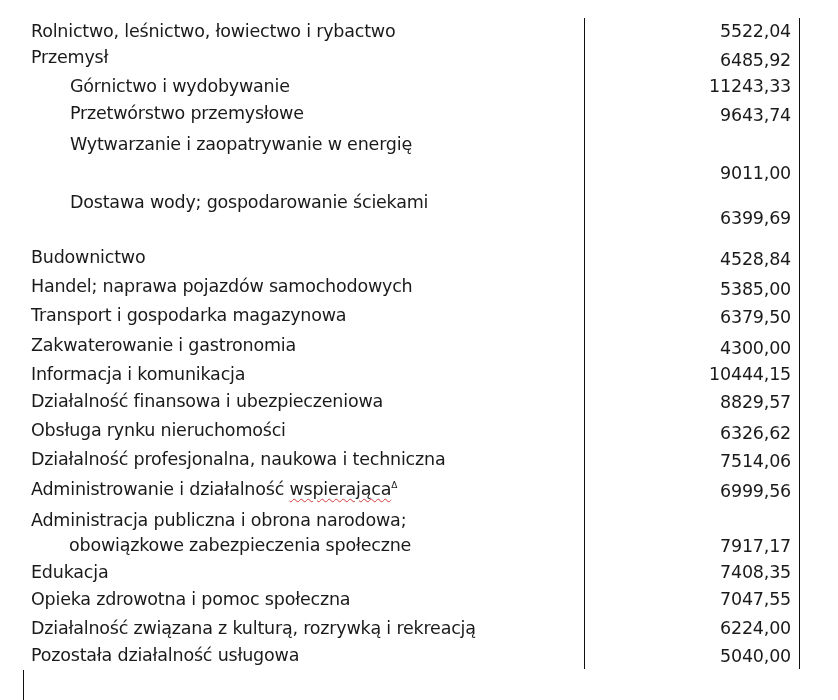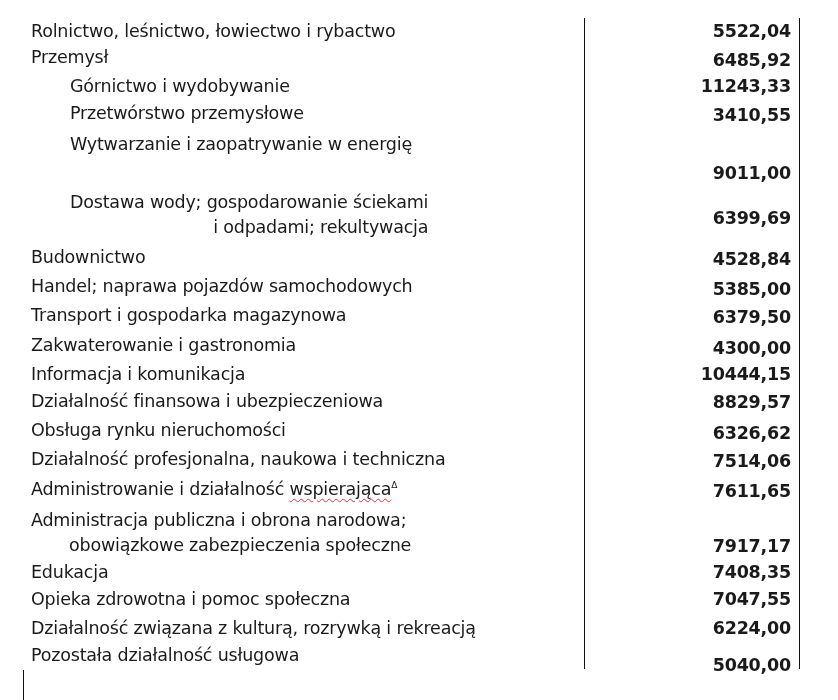--- a/index.html
+++ b/index.html
@@ -41,21 +41,20 @@
       line-height: 25px;
     }
     .label.indent { left: 70px; text-align: right; }
     .label .l2 { display: block; padding-left: 38px; }
     .value {
       position: absolute;
       right: 47px;
       white-space: nowrap;
       line-height: 25px;
       text-align: right;
-      font-weight: bold;
     }
     .sup {
       font-size: 9px;
       vertical-align: super;
       line-height: 0;
     }
     .spell {
       text-decoration: underline wavy #d23a3a;
       text-decoration-thickness: 1px;
       text-underline-offset: 3px;
@@ -84,32 +83,31 @@
   <div class="row" style="top:45px">
     <span class="label">Przemysł</span>
     <span class="value" style="top:3px">6485,92</span>
   </div>
   <div class="row" style="top:74px">
     <span class="label indent">Górnictwo i wydobywanie</span>
     <span class="value">11243,33</span>
   </div>
   <div class="row" style="top:101px">
     <span class="label indent">Przetwórstwo przemysłowe</span>
-    <span class="value" style="top:2px">3410,55</span>
+    <span class="value" style="top:2px">9643,74</span>
   </div>
   <div class="row" style="top:132px">
     <span class="label indent">
       <span>Wytwarzanie i zaopatrywanie w energię</span>
     </span>
     <span class="value" style="top:29px">9011,00</span>
   </div>
   <div class="row" style="top:190px">
     <span class="label indent">
       <span>Dostawa wody; gospodarowanie ściekami</span>
-      <span class="l2">i odpadami; rekultywacja</span>
     </span>
     <span class="value" style="top:16px">6399,69</span>
   </div>
   <div class="row" style="top:245px">
     <span class="label">Budownictwo</span>
     <span class="value" style="top:2px">4528,84</span>
   </div>
   <div class="row" style="top:274px">
     <span class="label">Handel; naprawa pojazdów samochodowych</span>
     <span class="value" style="top:3px">5385,00</span>
@@ -135,21 +133,21 @@
     <span class="value" style="top:3px">6326,62</span>
   </div>
   <div class="row" style="top:447px">
     <span class="label">Działalność profesjonalna, naukowa i techniczna</span>
     <span class="value" style="top:2px">7514,06</span>
   </div>
   <div class="row" style="top:477px">
     <span class="label">
       <span>Administrowanie i działalność </span><span class="spell">wspierająca</span><span class="sup">Δ</span>
     </span>
-    <span class="value" style="top:2px">7611,65</span>
+    <span class="value" style="top:2px">6999,56</span>
   </div>
   <div class="row" style="top:508px">
     <span class="label">
       <span>Administracja publiczna i obrona narodowa;</span>
       <span class="l2">obowiązkowe zabezpieczenia społeczne</span>
     </span>
     <span class="value" style="top:26px">7917,17</span>
   </div>
   <div class="row" style="top:560px">
     <span class="label">Edukacja</span>
@@ -158,17 +156,17 @@
   <div class="row" style="top:587px">
     <span class="label">Opieka zdrowotna i pomoc społeczna</span>
     <span class="value">7047,55</span>
   </div>
   <div class="row" style="top:616px">
     <span class="label">Działalność związana z kulturą, rozrywką i rekreacją</span>
     <span class="value">6224,00</span>
   </div>
   <div class="row" style="top:643px">
     <span class="label">Pozostała działalność usługowa</span>
-    <span class="value" style="top:10px">5040,00</span>
+    <span class="value" style="top:1px">5040,00</span>
   </div>
 
   <div class="cursor"></div>
 </div>
 
 </body></html>

